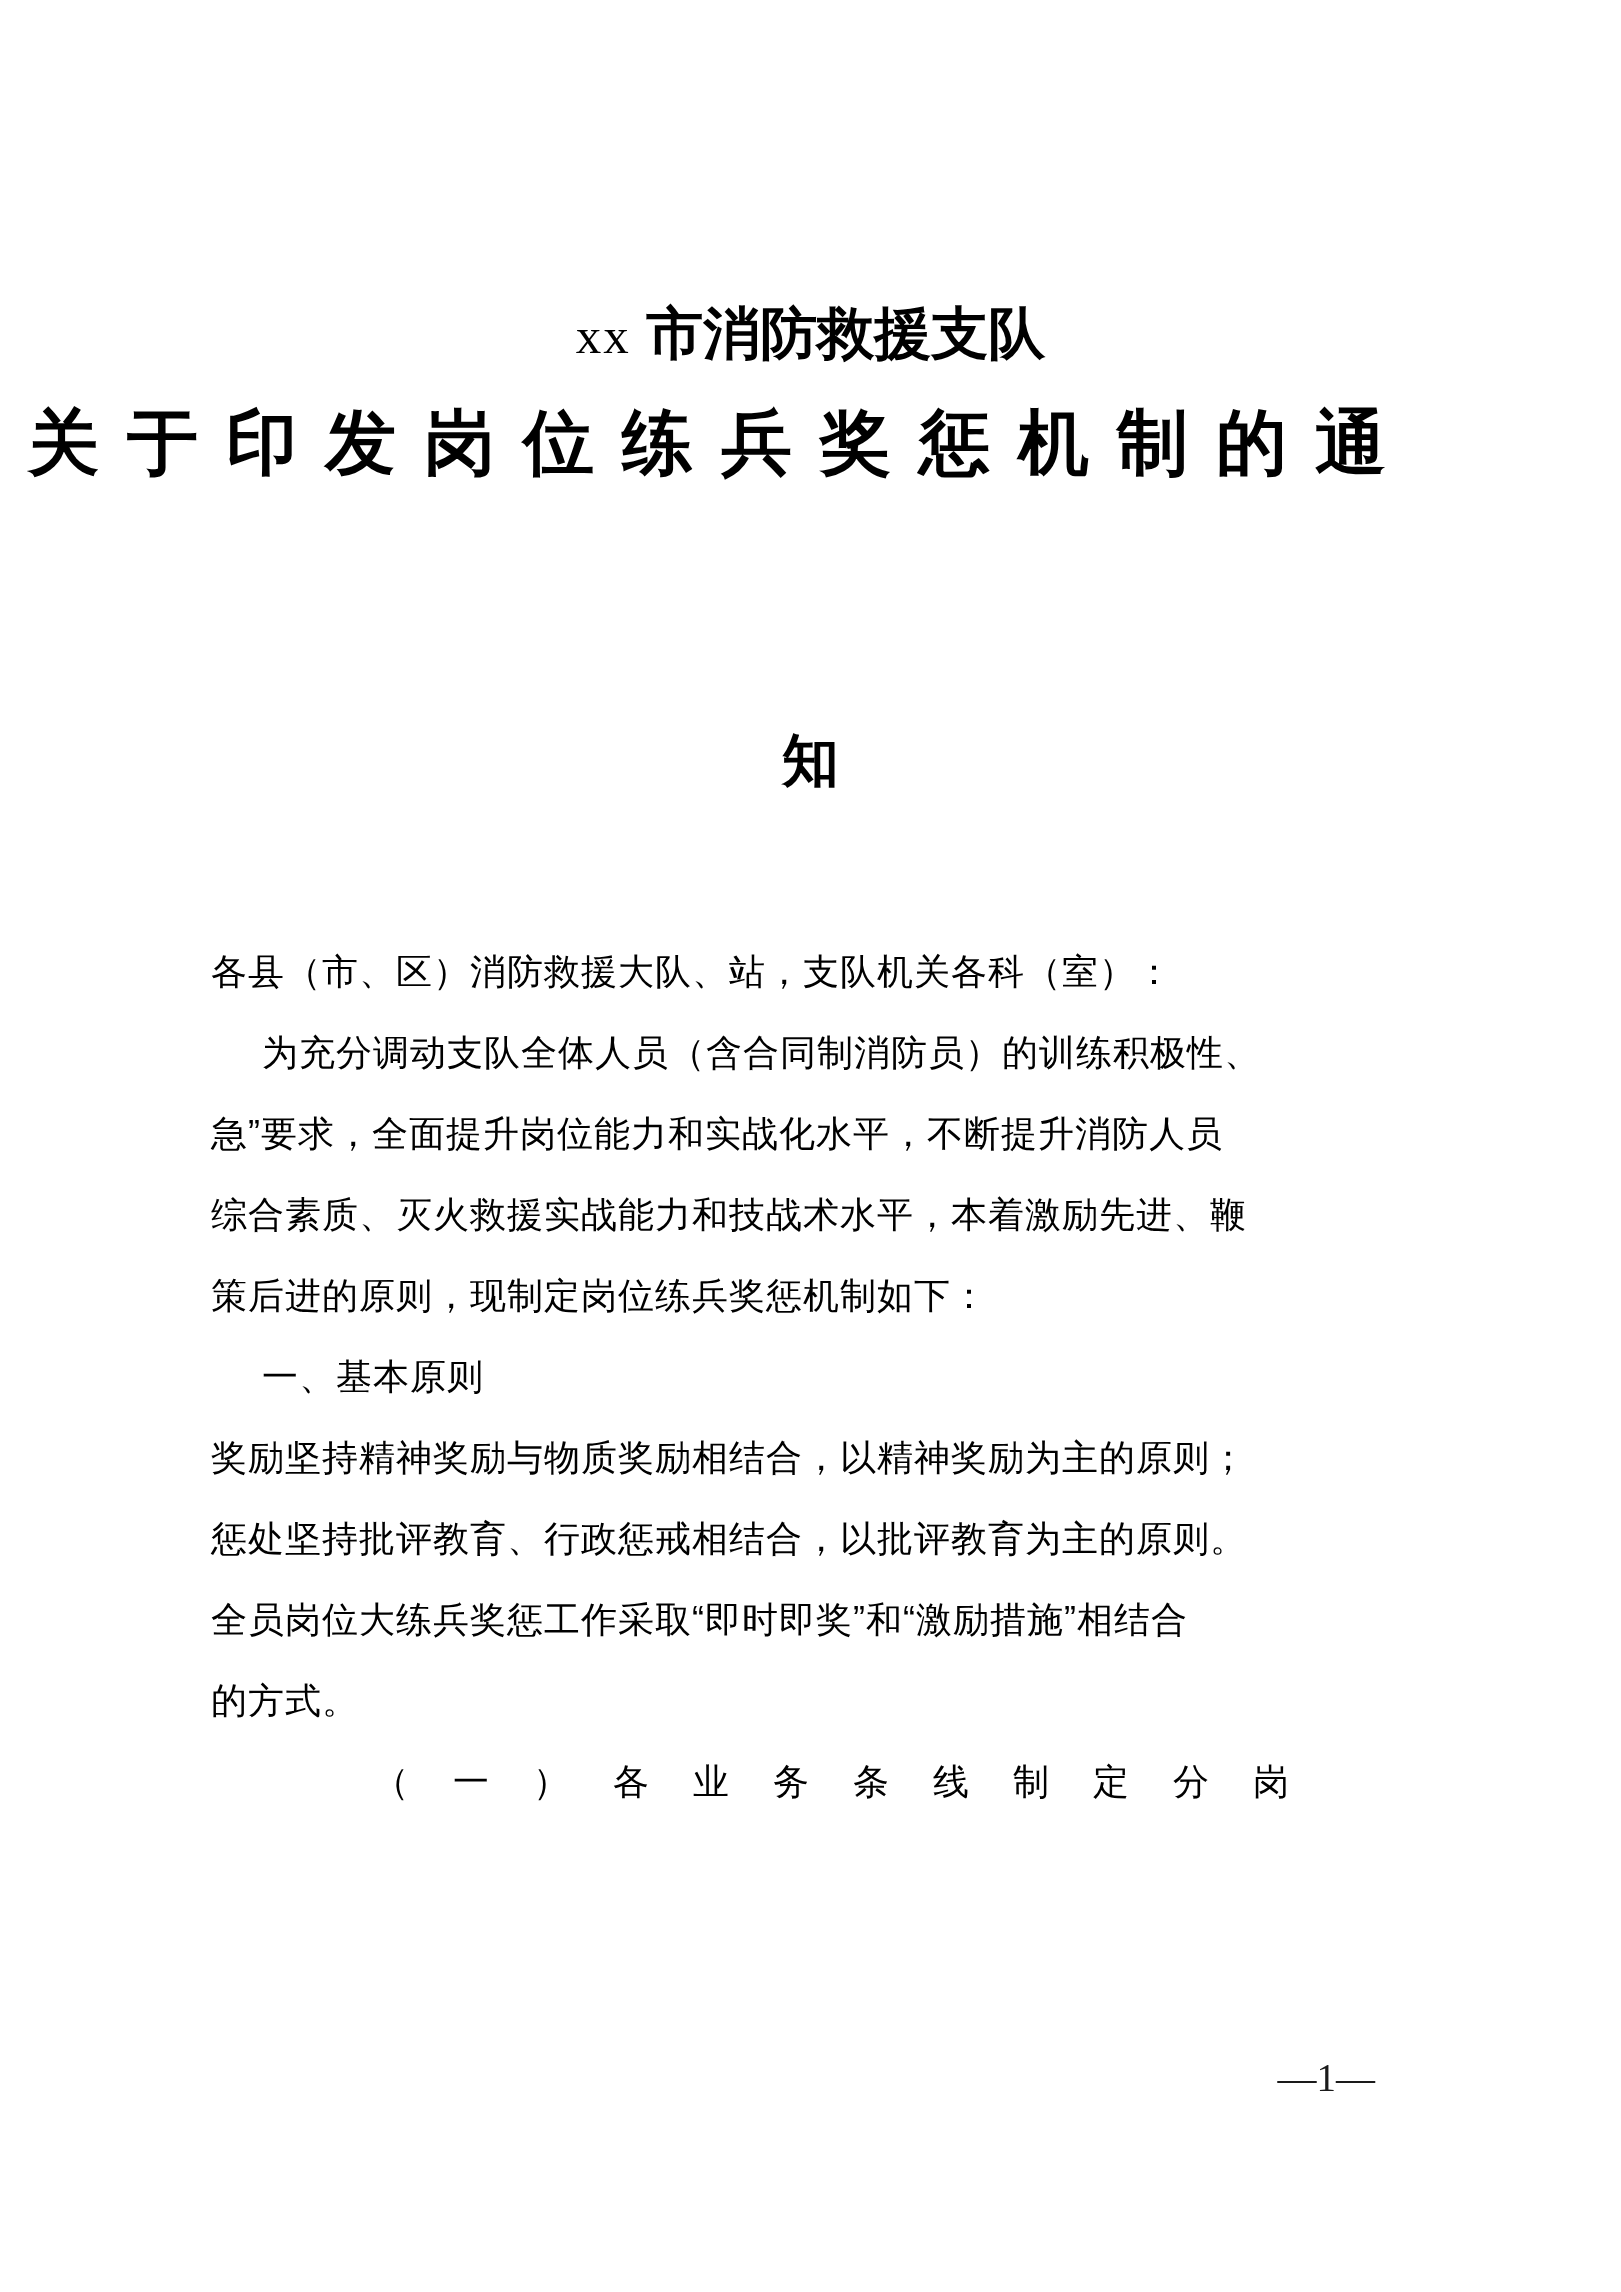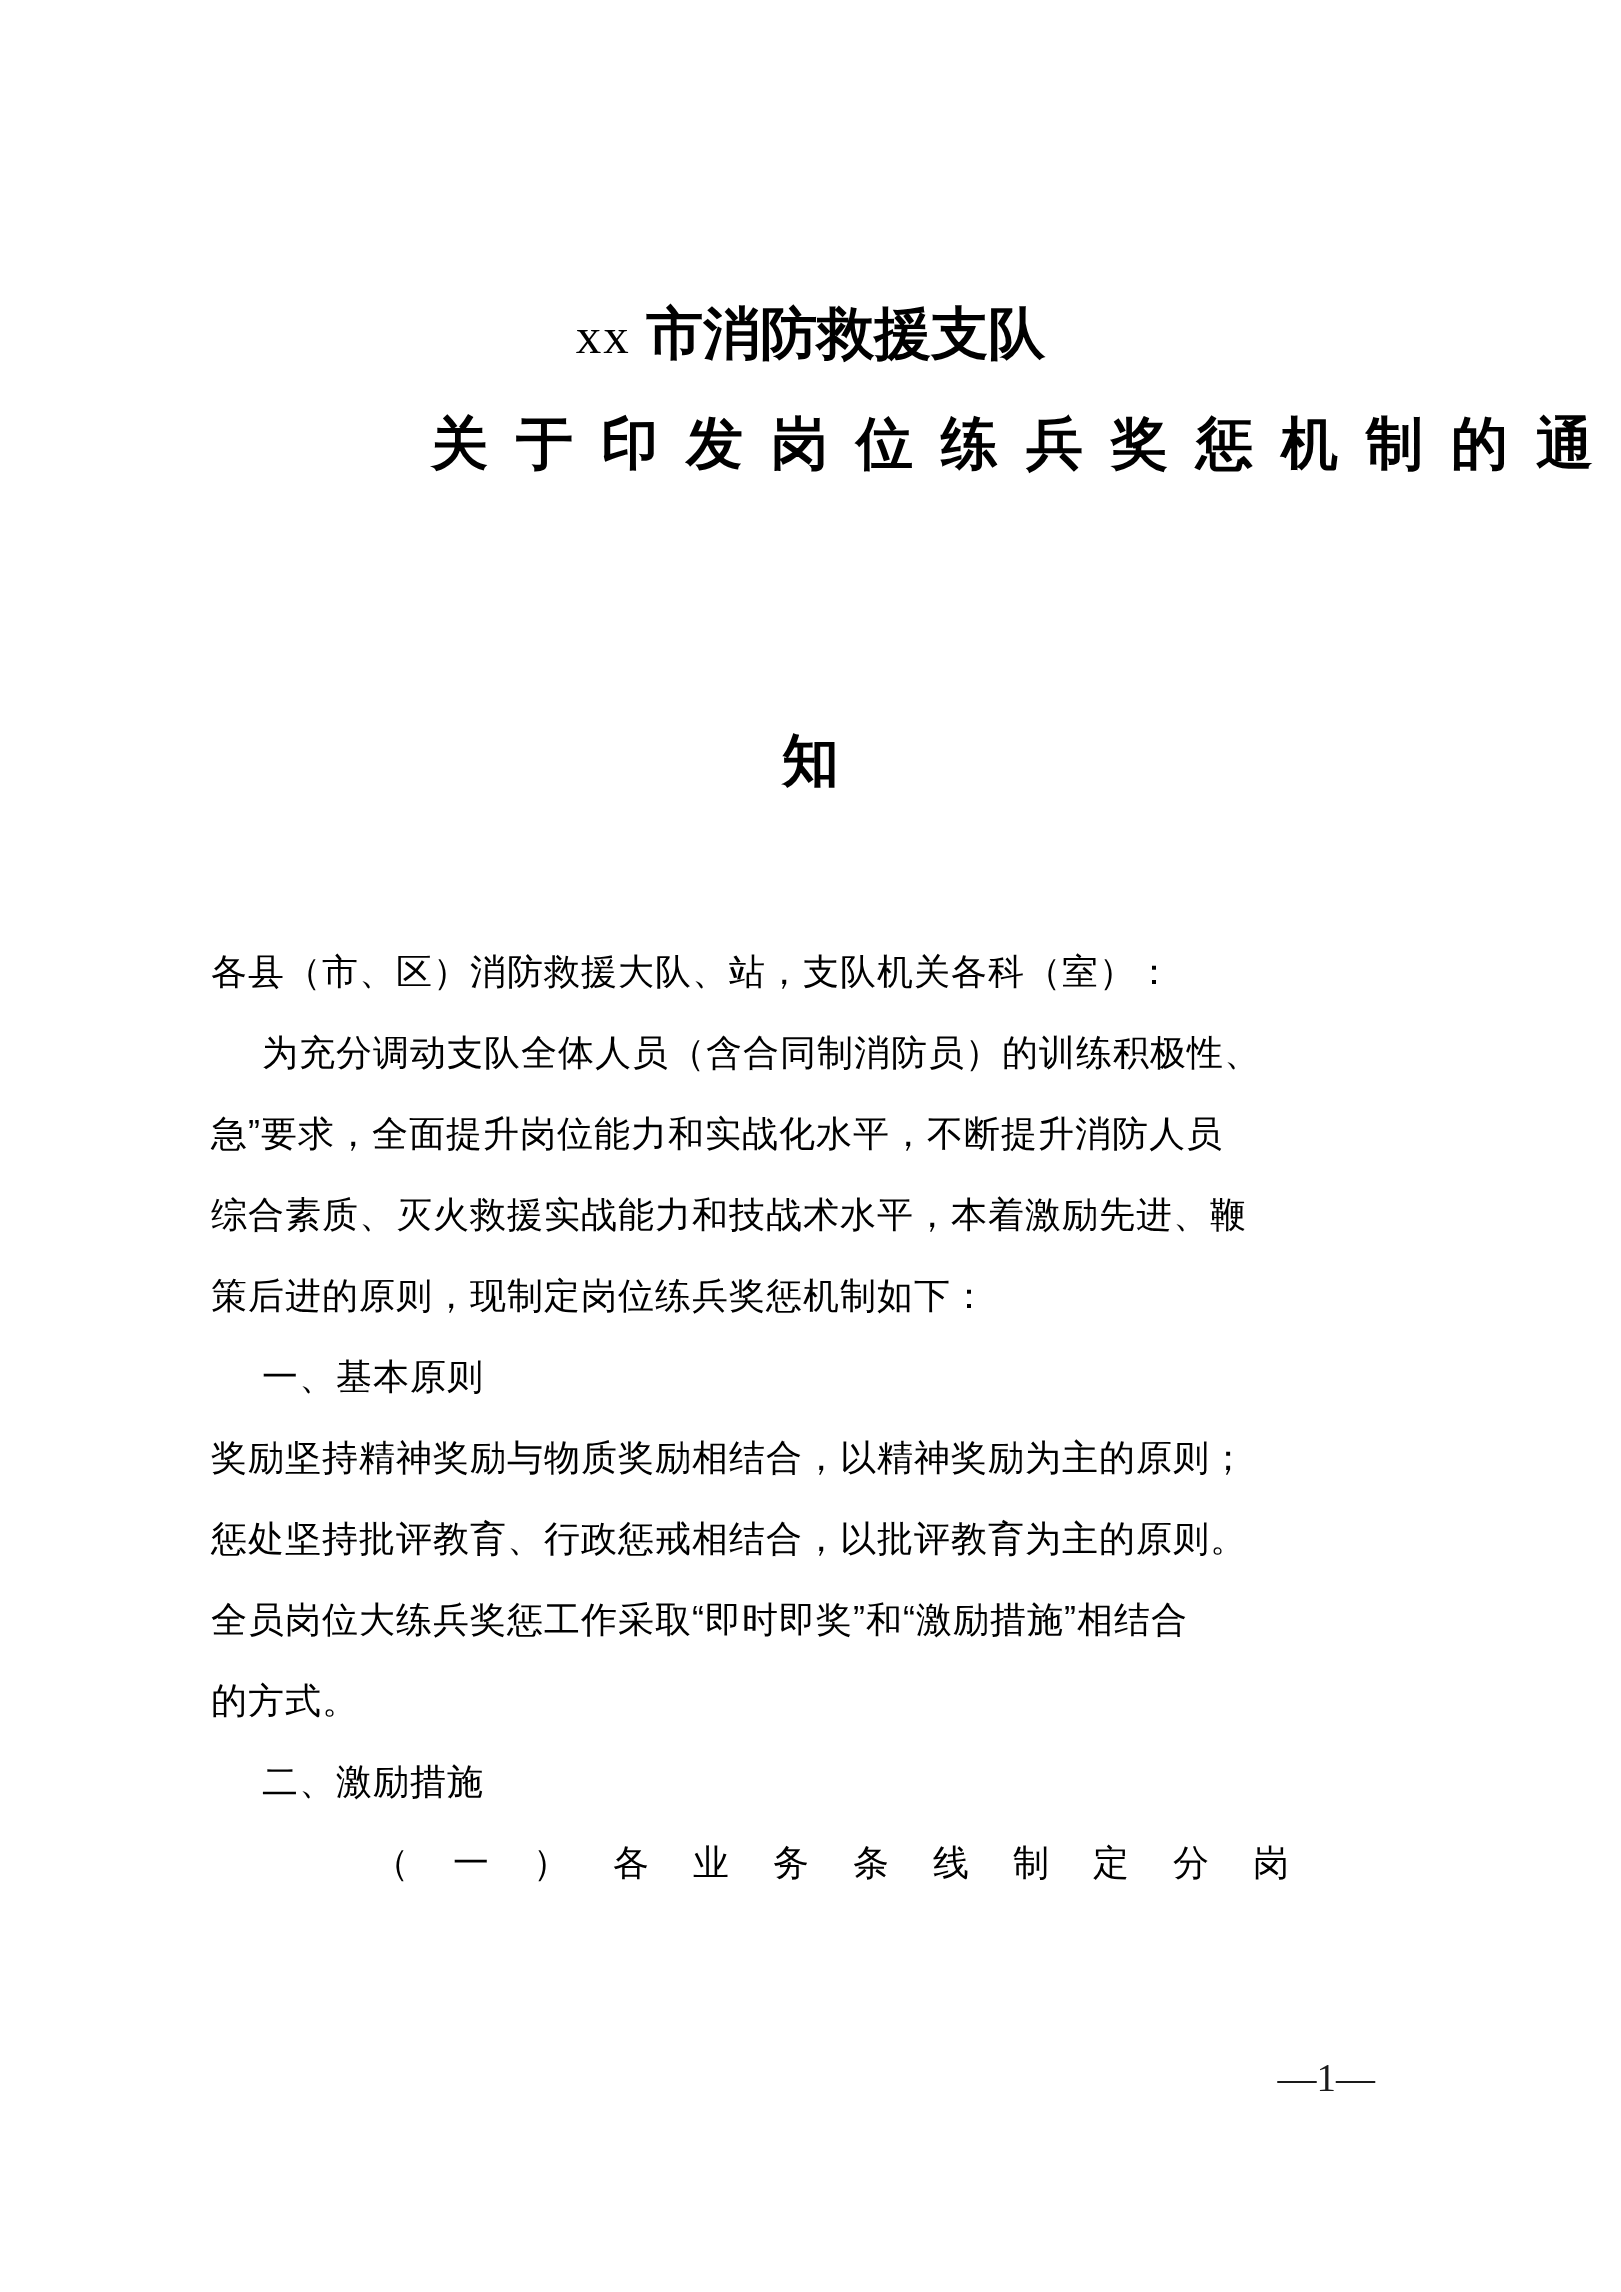--- a/index.html
+++ b/index.html
@@ -36,22 +36,22 @@
     margin-right: 15.7px;
     letter-spacing: 2px;
   }
   .title-line2 {
     position: absolute;
     top: 406px;
     left: 0;
     width: 100%;
     box-sizing: border-box;
     padding-left: 28px;      
-    text-align: right;
-    font-size: 57px;
+    text-align: left;
+    font-size: 71px;
     font-weight: 600;
     letter-spacing: 28px;
     line-height: 74px;
     white-space: nowrap;
   }
   .title-line3 {
     position: absolute;
     top: 723px;
     left: 0;
     width: 100%;
@@ -109,20 +109,19 @@
     <div class="body-line">各县（市、区）消防救援大队、站，支队机关各科（室）：</div>
     <div class="body-line indent">为充分调动支队全体人员（含合同制消防员）的训练积极性、</div>
     <div class="body-line">急”要求，全面提升岗位能力和实战化水平，不断提升消防人员</div>
     <div class="body-line">综合素质、灭火救援实战能力和技战术水平，本着激励先进、鞭</div>
     <div class="body-line">策后进的原则，现制定岗位练兵奖惩机制如下：</div>
     <div class="body-line indent">一、基本原则</div>
     <div class="body-line">奖励坚持精神奖励与物质奖励相结合，以精神奖励为主的原则；</div>
     <div class="body-line">惩处坚持批评教育、行政惩戒相结合，以批评教育为主的原则。</div>
     <div class="body-line">全员岗位大练兵奖惩工作采取“即时即奖”和“激励措施”相结合</div>
     <div class="body-line">的方式。</div>
-    <div class="body-line indent">二、激励措施</div>
     <div class="body-line spread">（一）各业务条线制定分岗</div>
   </div>
 
   <div class="page-number">—1—</div>
 
 </div>
 
 
 </body></html>

